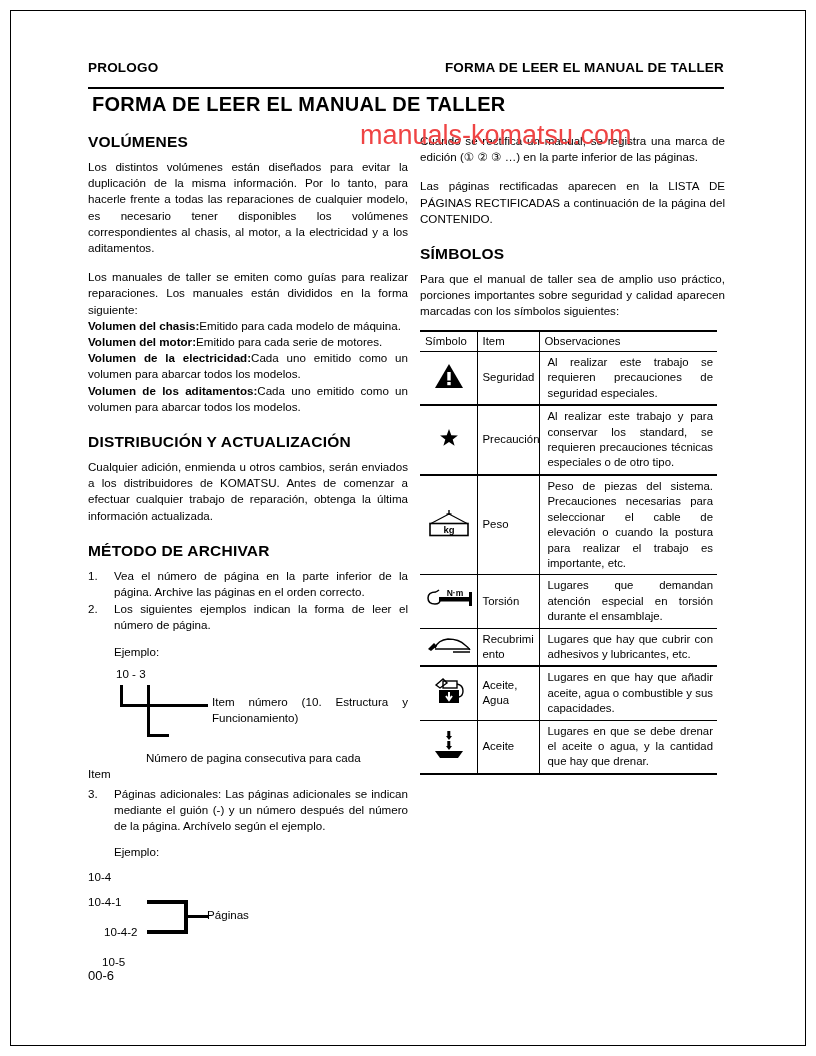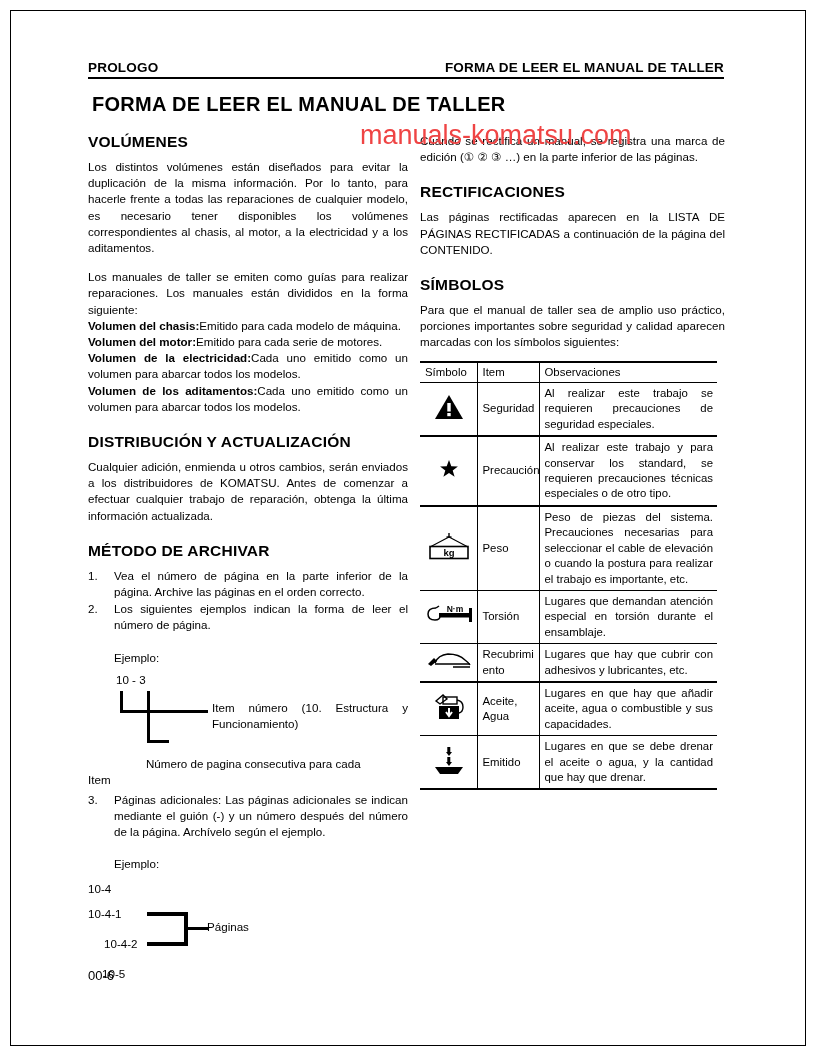--- a/index.html
+++ b/index.html
@@ -32,21 +32,21 @@
 
   
   .runhead {
     position: absolute;
     left: 88px;
     top: 60px;
     width: 636px;
     display: flex;
     justify-content: space-between;
     border-bottom: 2px solid #000;
-    padding-bottom: 2px;
+    padding-bottom: 12px;
     font-weight: bold;
     font-size: 13.5px;
     letter-spacing: 0.2px;
   }
 
   
   .watermark {
     position: absolute;
     left: 360px;
     top: 120px;
@@ -112,21 +112,21 @@
     padding-left: 26px;
     margin-bottom: 1px;
     text-align: justify;
   }
   ol.steps > li .num {
     position: absolute;
     left: 0;
     top: 0;
   }
 
-  .ex-label { margin-top: 16px; }
+  .ex-label { margin-top: 10px; }
 
   
   .ex1 {
     position: relative;
     height: 118px;
     margin-top: 6px;
     font-size: 11.6px;
     line-height: 16.2px;
   }
   .ex1 .code {
@@ -250,21 +250,21 @@
   table.symtab tr.head th {
     border-top: 2px solid #000;
     border-bottom: 1px solid #000;
     padding-top: 2px;
     padding-bottom: 2px;
   }
   table.symtab tr.head th:first-child,
   table.symtab tr:first-child td:first-child { border-left: none; }
   table.symtab th:last-child,
   table.symtab td:last-child { border-right: none; }
-  table.symtab td.obs { text-align: justify; }
+  table.symtab td.obs { text-align: justify; padding-left: 8px; }
   table.symtab tr.last td { border-bottom: 2px solid #000; }
   table.symtab td.sym {
     text-align: center;
     vertical-align: middle;
     border-left: none;
   }
   table.symtab td.itm { vertical-align: middle; }
   table.symtab tr.r-seguridad td,
   table.symtab tr.r-precaucion td { border-bottom: 2px solid #000; }
   table.symtab tr.r-peso td { border-bottom: 1px solid #000; }
@@ -354,21 +354,20 @@
       <span class="br-stub"></span>
       <span class="br-label">Páginas</span>
     </div>
 
   </div>
 
   <div class="col-right">
 
     <p class="body">Cuando se rectifica un manual, se registra una marca de edición (① ② ③ …) en la parte inferior de las páginas.</p>
 
-    <h2 class="sec sp">RECTIFICACIONES</h2>
     <p class="body">Las páginas rectificadas aparecen en la LISTA DE PÁGINAS RECTIFICADAS a continuación de la página del CONTENIDO.</p>
 
     <h2 class="sec sp">SÍMBOLOS</h2>
     <p class="body">Para que el manual de taller sea de amplio uso práctico, porciones importantes sobre seguridad y calidad aparecen marcadas con los símbolos siguientes:</p>
 
     <table class="symtab">
       <colgroup>
         <col class="c-sym">
           <col class="c-item">
           <col class="c-obs">
@@ -476,21 +475,21 @@
             <span class="icon-wrap">
               <svg width="40" height="32" viewBox="0 0 40 32">
                 <rect x="18.3" y="3" width="3" height="6" fill="#000"></rect>
                 <polygon points="20,12 17,8 23,8" fill="#000"></polygon>
                 <rect x="18.3" y="13" width="3" height="5" fill="#000"></rect>
                 <polygon points="20,22 17,18 23,18" fill="#000"></polygon>
                 <polygon points="6,23 34,23 29,30 11,30" fill="#000"></polygon>
               </svg>
             </span>
           </td>
-          <td class="itm">Emitido</td>
+          <td class="itm">Aceite</td>
           <td class="obs">Lugares en que se debe drenar el aceite o agua, y la cantidad que hay que drenar.</td>
         </tr>
       </tbody>
     </table>
 
   </div>
 
   <div class="pagenum">00-6</div>
 
 </div>

